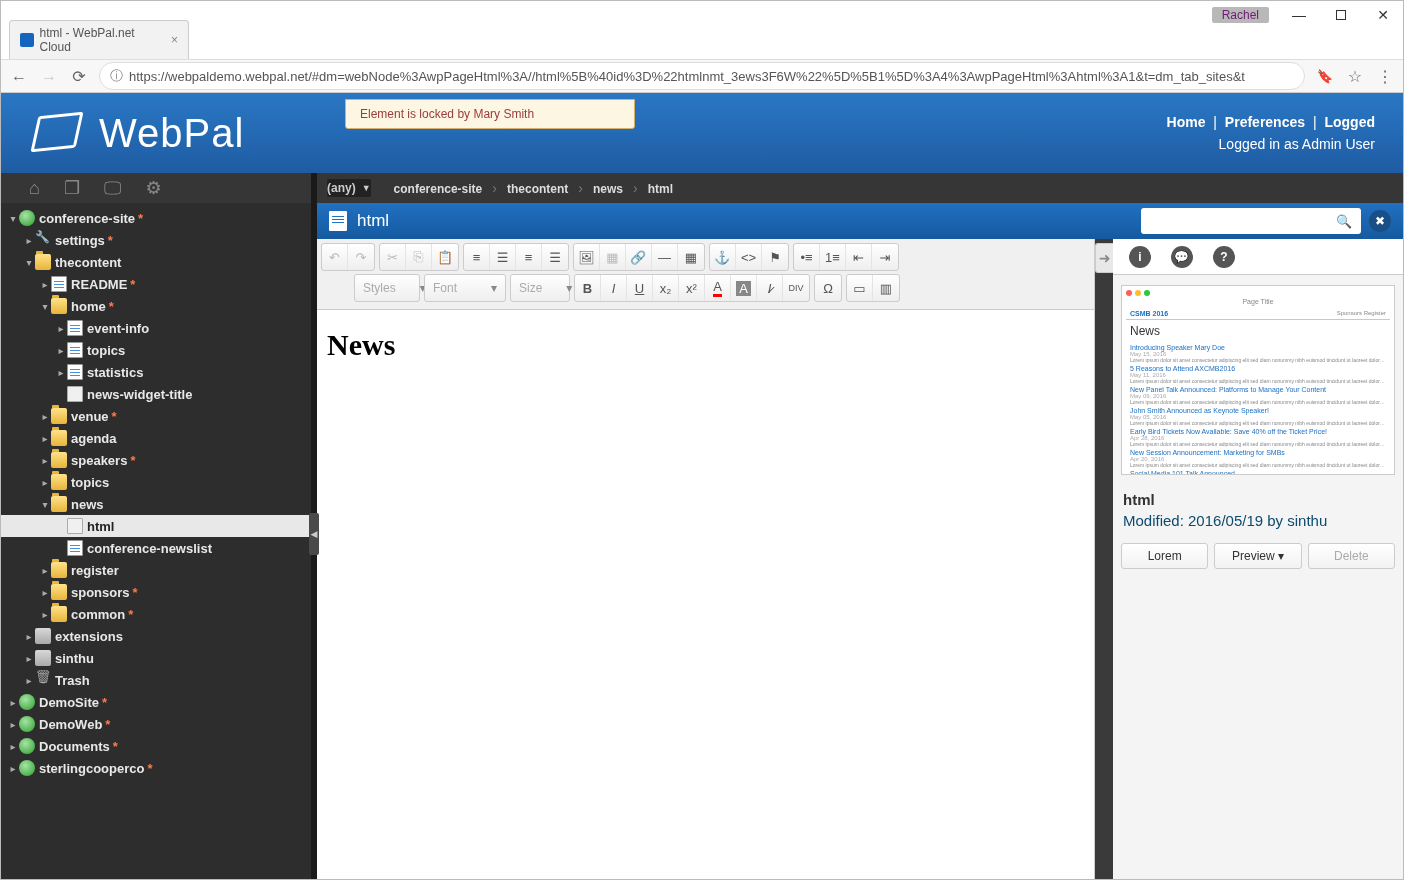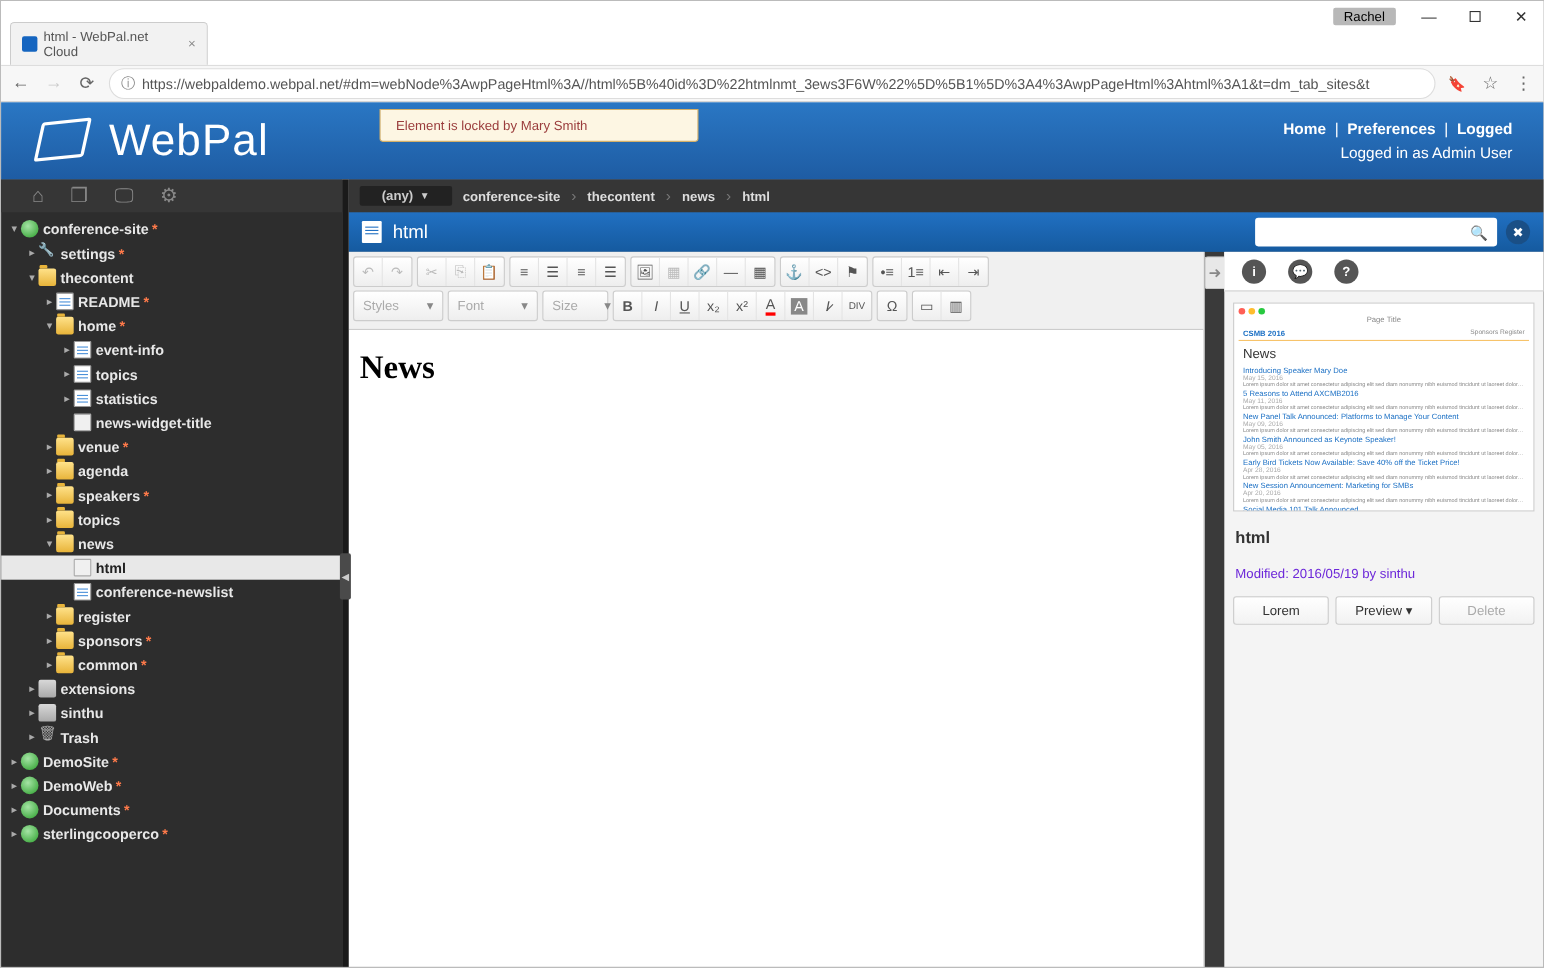--- a/index.html
+++ b/index.html
@@ -1,36 +1,36 @@
 <!DOCTYPE html>
 <html><head>
 <meta charset="utf-8">
 <style>
 * { box-sizing: border-box; margin: 0; padding: 0; }
 body { font-family: Arial, sans-serif; font-size: 13px; background: #fff; overflow: hidden; }
 
 
 .browser-chrome { height: 880px; width: 1404px; display: flex; flex-direction: column; border: 1px solid #bbb; }
 .title-bar { height: 28px; background: #fff; display: flex; align-items: center; justify-content: flex-end; padding-right: 8px; gap: 18px; }
-.tb-user { background: #b8b8b8; color: #000000; padding: 1px 10px; font-size: 12px; border-radius: 2px; }
+.tb-user { background: #b8b8b8; color: #701a75; padding: 1px 10px; font-size: 12px; border-radius: 2px; }
 .tb-btn { width: 24px; height: 24px; display: flex; align-items: center; justify-content: center; font-size: 14px; color: #333; }
 .tb-max { border: 1px solid #333; width: 10px; height: 10px; }
 
 .tab-bar { height: 30px; background: #fff; display: flex; align-items: flex-end; padding-left: 8px; }
 .tab { display: flex; align-items: center; gap: 6px; background: #f2f2f2; border: 1px solid #ccc; border-bottom: none; border-radius: 4px 4px 0 0; padding: 5px 10px; font-size: 12px; color: #555; width: 180px; }
 .tab-icon { width: 14px; height: 14px; background: #1565c0; display: inline-block; border-radius: 2px; }
 .tab .x { margin-left: auto; color: #888; }
 
 .addr-bar { height: 34px; background: #f7f7f7; border-top: 1px solid #ddd; border-bottom: 1px solid #ccc; display: flex; align-items: center; padding: 0 8px; gap: 10px; }
 .ab-btn { color: #666; font-size: 16px; display:flex;align-items:center;justify-content:center; width:20px;}
 .ab-url { flex: 1; background: #fff; border: 1px solid #ddd; border-radius: 14px; padding: 4px 10px; font-size: 13px; color: #555; display: flex; align-items: center; gap: 6px; overflow: hidden; white-space: nowrap; }
 .ab-info { color: #888; }
 
 
-.app-header { background: linear-gradient(#2a77c4, #1e5ca3); height: 70px; display: flex; align-items: center; padding: 0 28px; color: #fff; position: relative; }
+.app-header { background: linear-gradient(#2a77c4, #1e5ca3); height: 80px; display: flex; align-items: center; padding: 0 28px; color: #fff; position: relative; }
 .logo-wrap { display: flex; align-items: center; gap: 14px; }
 .logo-icon { width: 56px; height: 46px; position: relative; }
 .logo-icon::before { content:''; position:absolute; border:3px solid #fff; width:38px; height:30px; transform: skewX(-18deg) rotate(-6deg); left:6px; top:4px; border-radius:3px;}
 .logo-text { font-size: 40px; font-weight: 300; letter-spacing: 1px; }
 .lock-toast { position: absolute; left: 344px; top: 6px; background: #fdf6e3; border: 1px solid #d4b06a; color: #9a3c3c; padding: 7px 20px 7px 14px; font-size: 12px; border-radius: 0 0 3px 3px; width: 290px; }
 .hdr-links { margin-left: auto; text-align: right; font-size: 14px; }
 .hdr-links a { color: #fff; text-decoration: none; font-weight: bold; }
 .hdr-links .sep { margin: 0 4px; }
 .hdr-login { margin-top: 6px; }
 
@@ -60,21 +60,21 @@
 .dirty { color:#ff7a4a; margin-left:3px; font-weight:bold; }
 .tree-label { color: inherit; }
 .tree-row .tree-label { color:#e8e8e8; font-weight: bold;}
 .tree-row.sel .tree-label { color:#222; }
 .sb-drag { width:6px; background:#1a1a1a; cursor:col-resize; position:relative;}
 .sb-collapse { position:absolute; top:340px; left:-2px; width:10px; height:42px; background:#4a4a4a; border-radius:2px; display:flex; align-items:center; justify-content:center; color:#ccc; font-size:9px;}
 
 
 .main { flex: 1; display: flex; flex-direction: column; background: #3a3a3a; }
 .crumb-bar { height: 30px; background: #363636; display: flex; align-items: center; padding-left: 10px; font-size: 12px; color: #ccc; }
-.crumb-any { background:#222; padding:2px 20px; border-radius:2px; margin-right:10px; display:flex; align-items:center; gap:6px; font-weight:bold;}
+.crumb-any { background:#222; padding:2px 0; border-radius:2px; margin-right:23px; display:flex; align-items:center; gap:6px; font-weight:bold;}
 .crumb-item { color:#ddd; font-weight:bold; }
 .crumb-sep { color:#777; margin:0 10px; font-size:14px;}
 
 .doc-title-bar { background: linear-gradient(#2170c2, #155a9f); height: 36px; display: flex; align-items: center; padding: 0 12px; color:#fff; gap:10px; }
 .dtb-ic { width:18px; height:20px; background:#fff; border-radius:1px; position:relative;}
 .dtb-ic::after{content:'';position:absolute;top:5px;left:3px;right:3px;height:1px;background:#2170c2;box-shadow:0 3px 0 #2170c2,0 6px 0 #2170c2;}
 .dtb-title { font-size:17px; }
 .dtb-right { margin-left:auto; display:flex; align-items:center; gap:8px;}
 .dtb-search { width:220px; height:26px; background:#fff; border-radius:3px; display:flex; align-items:center; justify-content:flex-end; padding-right:8px; color:#666;}
 .dtb-close { width:22px; height:22px; background:#1a4f86; border-radius:50%; display:flex; align-items:center; justify-content:center; color:#fff; font-size:12px;}
@@ -104,21 +104,21 @@
 .rp-prev-title{ text-align:center; color:#888; font-size:7px; margin-bottom:3px;}
 .rp-prev-bar { display:flex; justify-content:space-between; padding:2px 4px; font-size:6px; color:#888; border-bottom:1px solid #f7c36a;}
 .rp-prev-logo { color:#1a6fc4; font-weight:bold; font-size:7px;}
 .rp-prev-h { font-size:12px; color:#333; margin:4px 4px 6px;}
 .rp-prev-item { margin:2px 4px;}
 .rp-prev-link { color:#1a6fc4; font-size:7px;}
 .rp-prev-date { color:#aaa; font-size:6px;}
 .rp-prev-txt { color:#888; font-size:5px; line-height:1.2; overflow:hidden; white-space:nowrap; text-overflow:ellipsis;}
 .rp-meta { padding: 6px 10px; }
 .rp-meta-title { font-weight:bold; font-size:15px; color:#333;}
-.rp-meta-mod { font-size:12px; color:#6d28d9; margin-top:16px;}
+.rp-meta-mod { font-size:15px; color:#0c4a6e; margin-top:4px;}
 .rp-actions { display:flex; gap:6px; padding:8px 8px;}
 .rp-btn { flex:1; border:1px solid #ccc; background:linear-gradient(#fff,#f2f2f2); padding:5px 0; text-align:center; font-size:12px; border-radius:3px; color:#333;}
 .rp-btn.disabled { color:#aaa; }
 </style>
 </head>
 <body>
 
 <div class="browser-chrome">
   <div class="title-bar">
     <span class="tb-user">Rachel</span>
@@ -376,21 +376,21 @@
                   <span class="ck-btn">⚑</span>
                 </div>
               <div class="ck-group">
                   <span class="ck-btn">•≡</span>
                   <span class="ck-btn">1≡</span>
                   <span class="ck-btn">⇤</span>
                   <span class="ck-btn">⇥</span>
                 </div>
             </div>
             <div class="ck-row">
-              <div class="ck-sel" style="width:82px;">
+              <div class="ck-sel" style="width:66px;margin-left:33px;">
                   <span>Styles</span>
                 </div>
               <div class="ck-sel" style="width:82px;">
                   <span>Font</span>
                 </div>
               <div class="ck-sel" style="width:60px;">
                   <span>Size</span>
                 </div>
               <div class="ck-group">
                   <span class="ck-btn">

